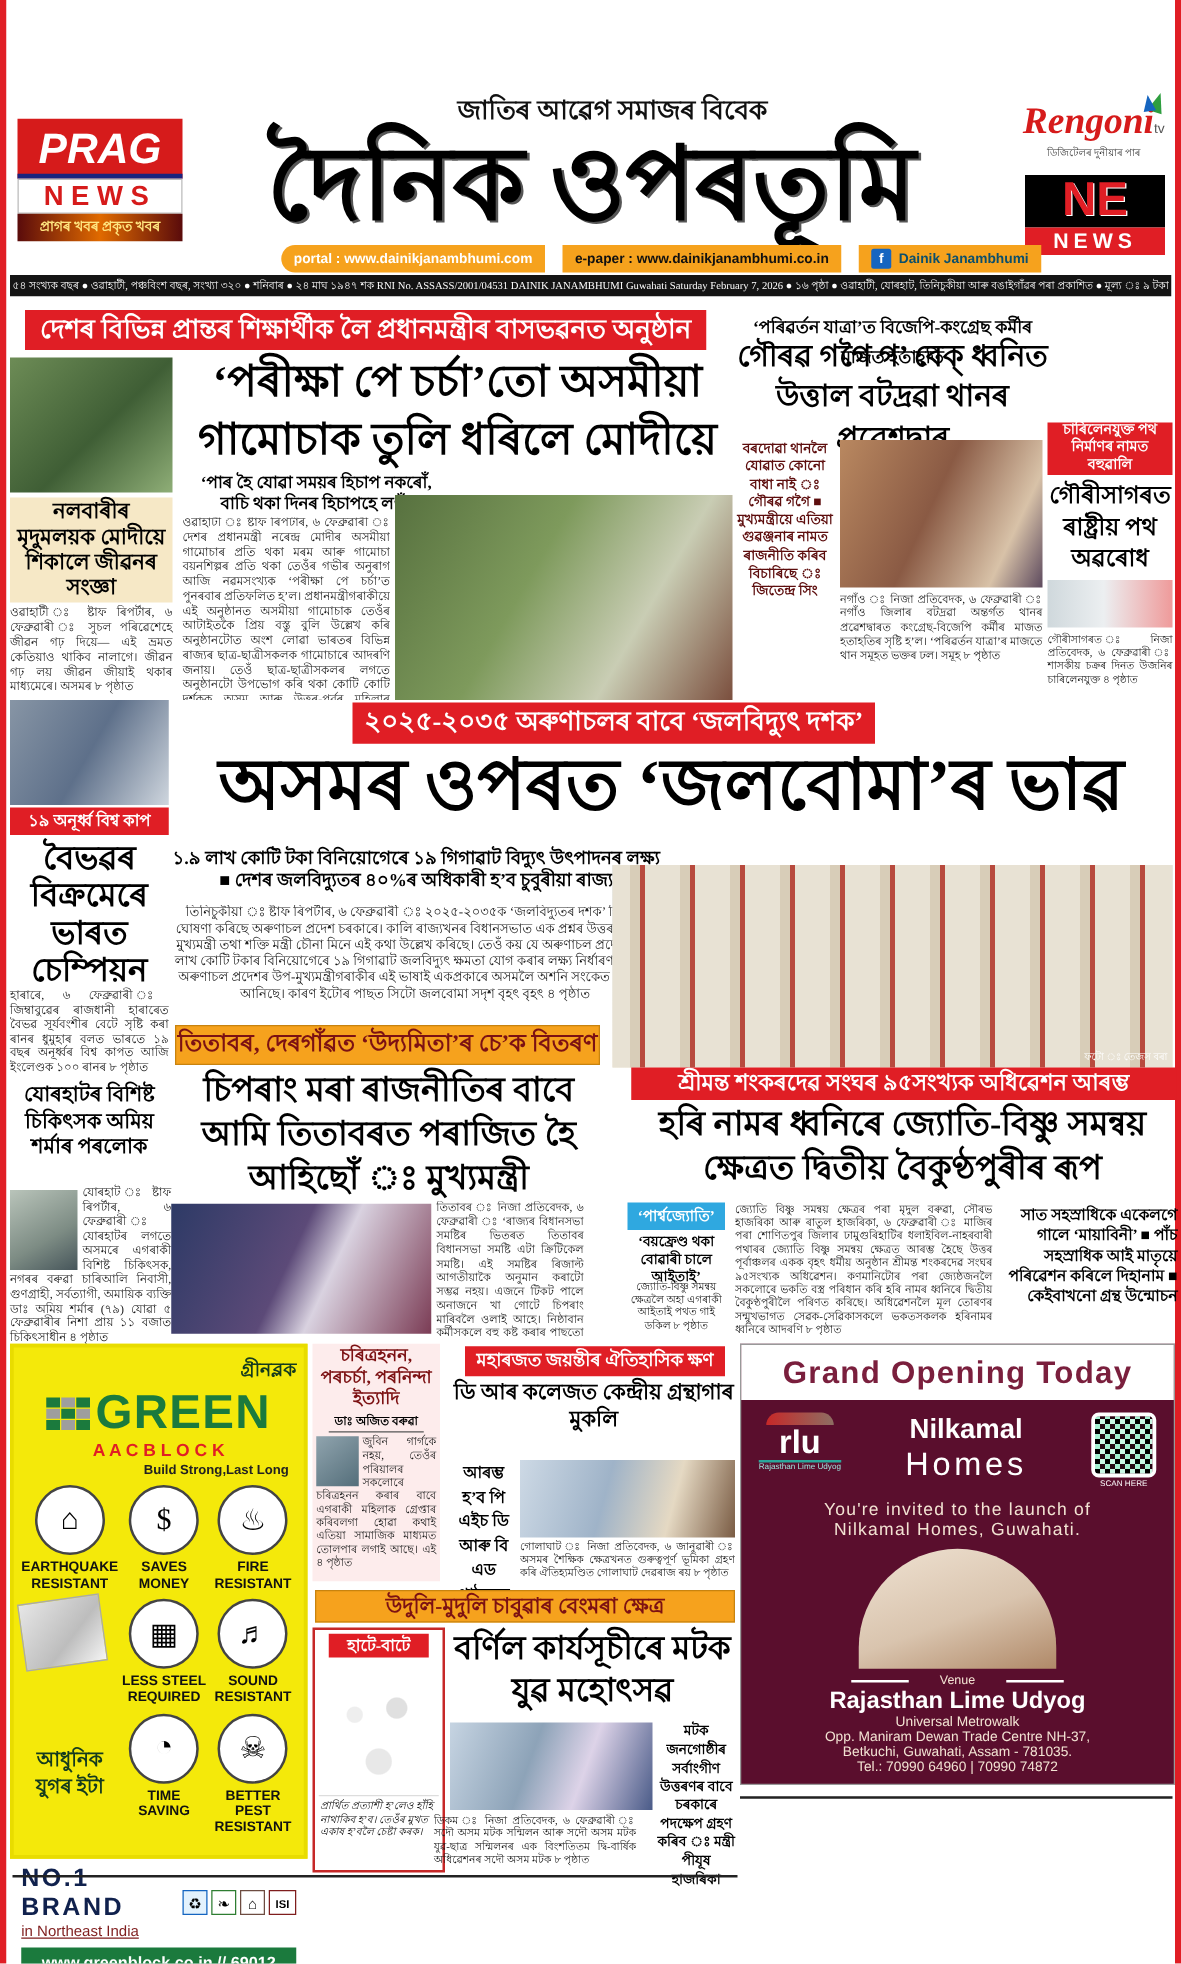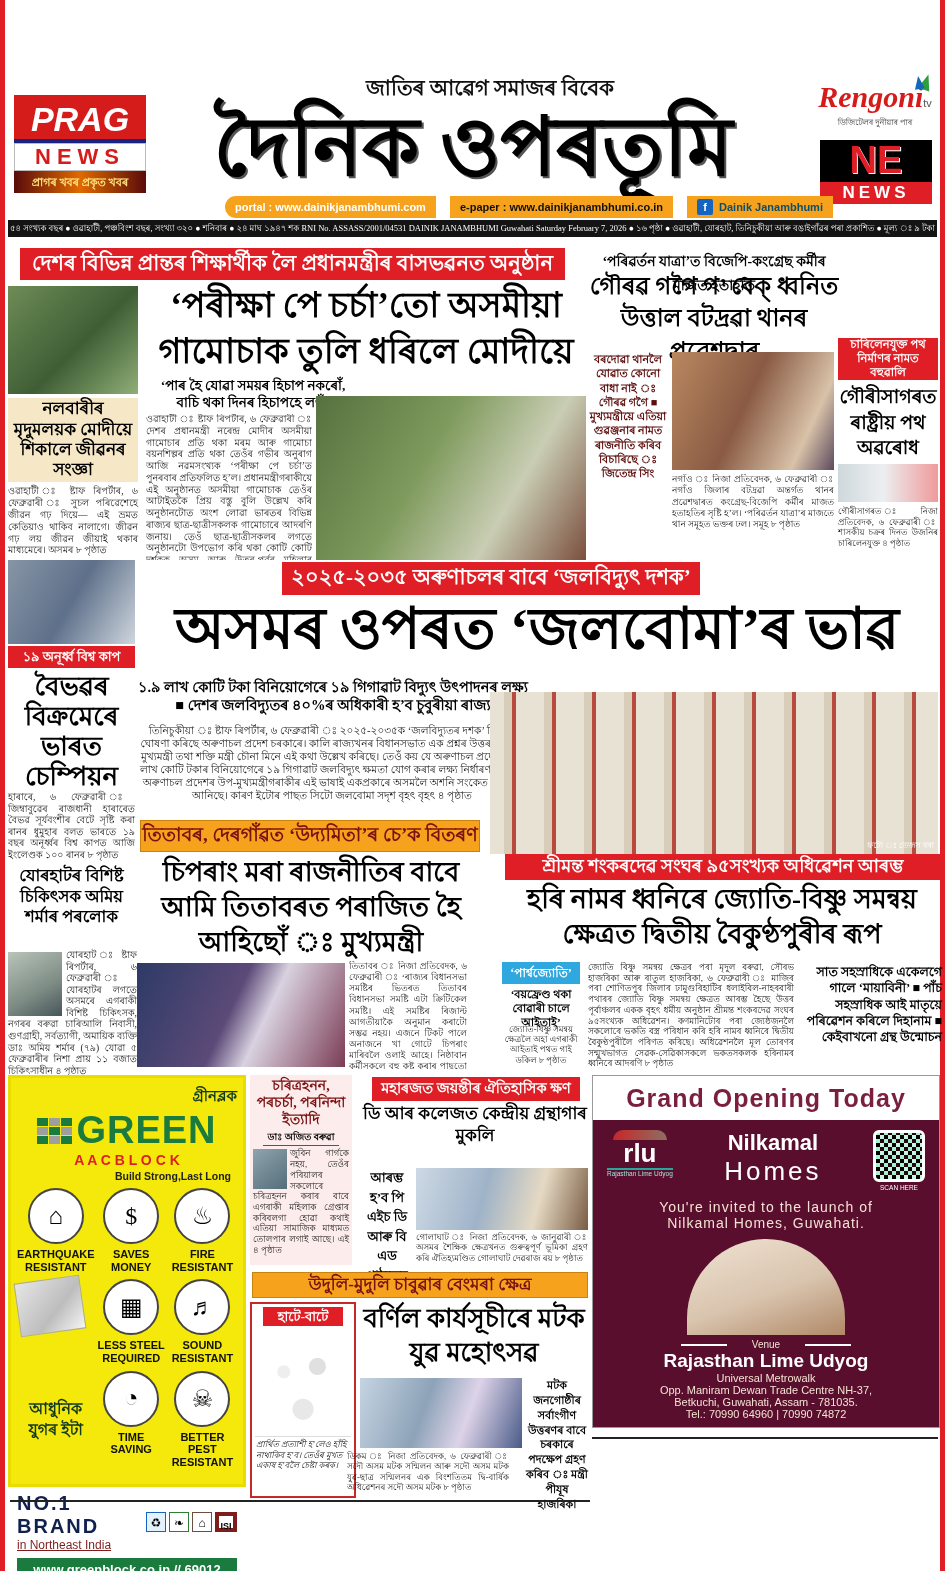--- a/index.html
+++ b/index.html
@@ -175,21 +175,21 @@
     </div>
     <div style="display:flex; justify-content:space-between; align-items:center; margin-top:24px;">
       <div>
         <div class="sans" style="font-size:20px; font-weight:900; color:#10214d; letter-spacing:2px;">NO.1 BRAND</div>
         <div class="sans" style="font-size:12px; color:#7f1d1d;text-decoration:underline;">in Northeast India</div>
       </div>
       <div style="display:flex; gap:3px;">
         <span style="width:20px; height:20px; background:#e3f2fd; border:1px solid #1565c0; display:inline-block; text-align:center; line-height:20px; font-size:12px;">♻</span>
         <span style="width:20px; height:20px; background:#fff; border:1px solid #2e7d32; display:inline-block; text-align:center; line-height:20px; font-size:12px;">❧</span>
         <span style="width:20px; height:20px; background:#fff; border:1px solid #6d4c41; display:inline-block; text-align:center; line-height:20px; font-size:12px;">⌂</span>
-        <span class="sans" style="width:22px; height:20px; background:#fff; border:4px solid #7f1d1d; display:inline-block; text-align:center; line-height:20px; font-size:9px; font-weight:bold;">ISI</span>
+        <span class="sans" style="width:22px; height:20px; background:#fff; border:1px solid #7f1d1d; display:inline-block; text-align:center; line-height:20px; font-size:9px; font-weight:bold;">ISI</span>
       </div>
     </div>
     <div class="sans" style="margin-top:6px; background:#1b7a3d; color:#fff; font-weight:bold; font-size:13px; text-align:center; height:24px; line-height:24px;">www.greenblock.co.in  //  69012 81793</div>
   </div>
 
   <div class="abs" style="left:250px; top:1075px; width:102px; height:190px; background:#fdecec; padding:3px;">
     <div class="headline" style="font-size:14px; color:#7c1113; line-height:1.2;">চৰিত্ৰহনন, পৰচৰ্চা, পৰনিন্দা ইত্যাদি</div>
     <div style="text-align:center; font-size:9.5px; font-weight:bold; border-bottom:1px solid #555; margin:2px 10px;">ডাঃ অজিত বৰুৱা</div>
     <div style="margin-top:2px;">
       <span style="float:left; width:34px; height:40px; margin:1px 3px 1px 0; background:linear-gradient(140deg,#90a4ae,#546e7a);"></span>

